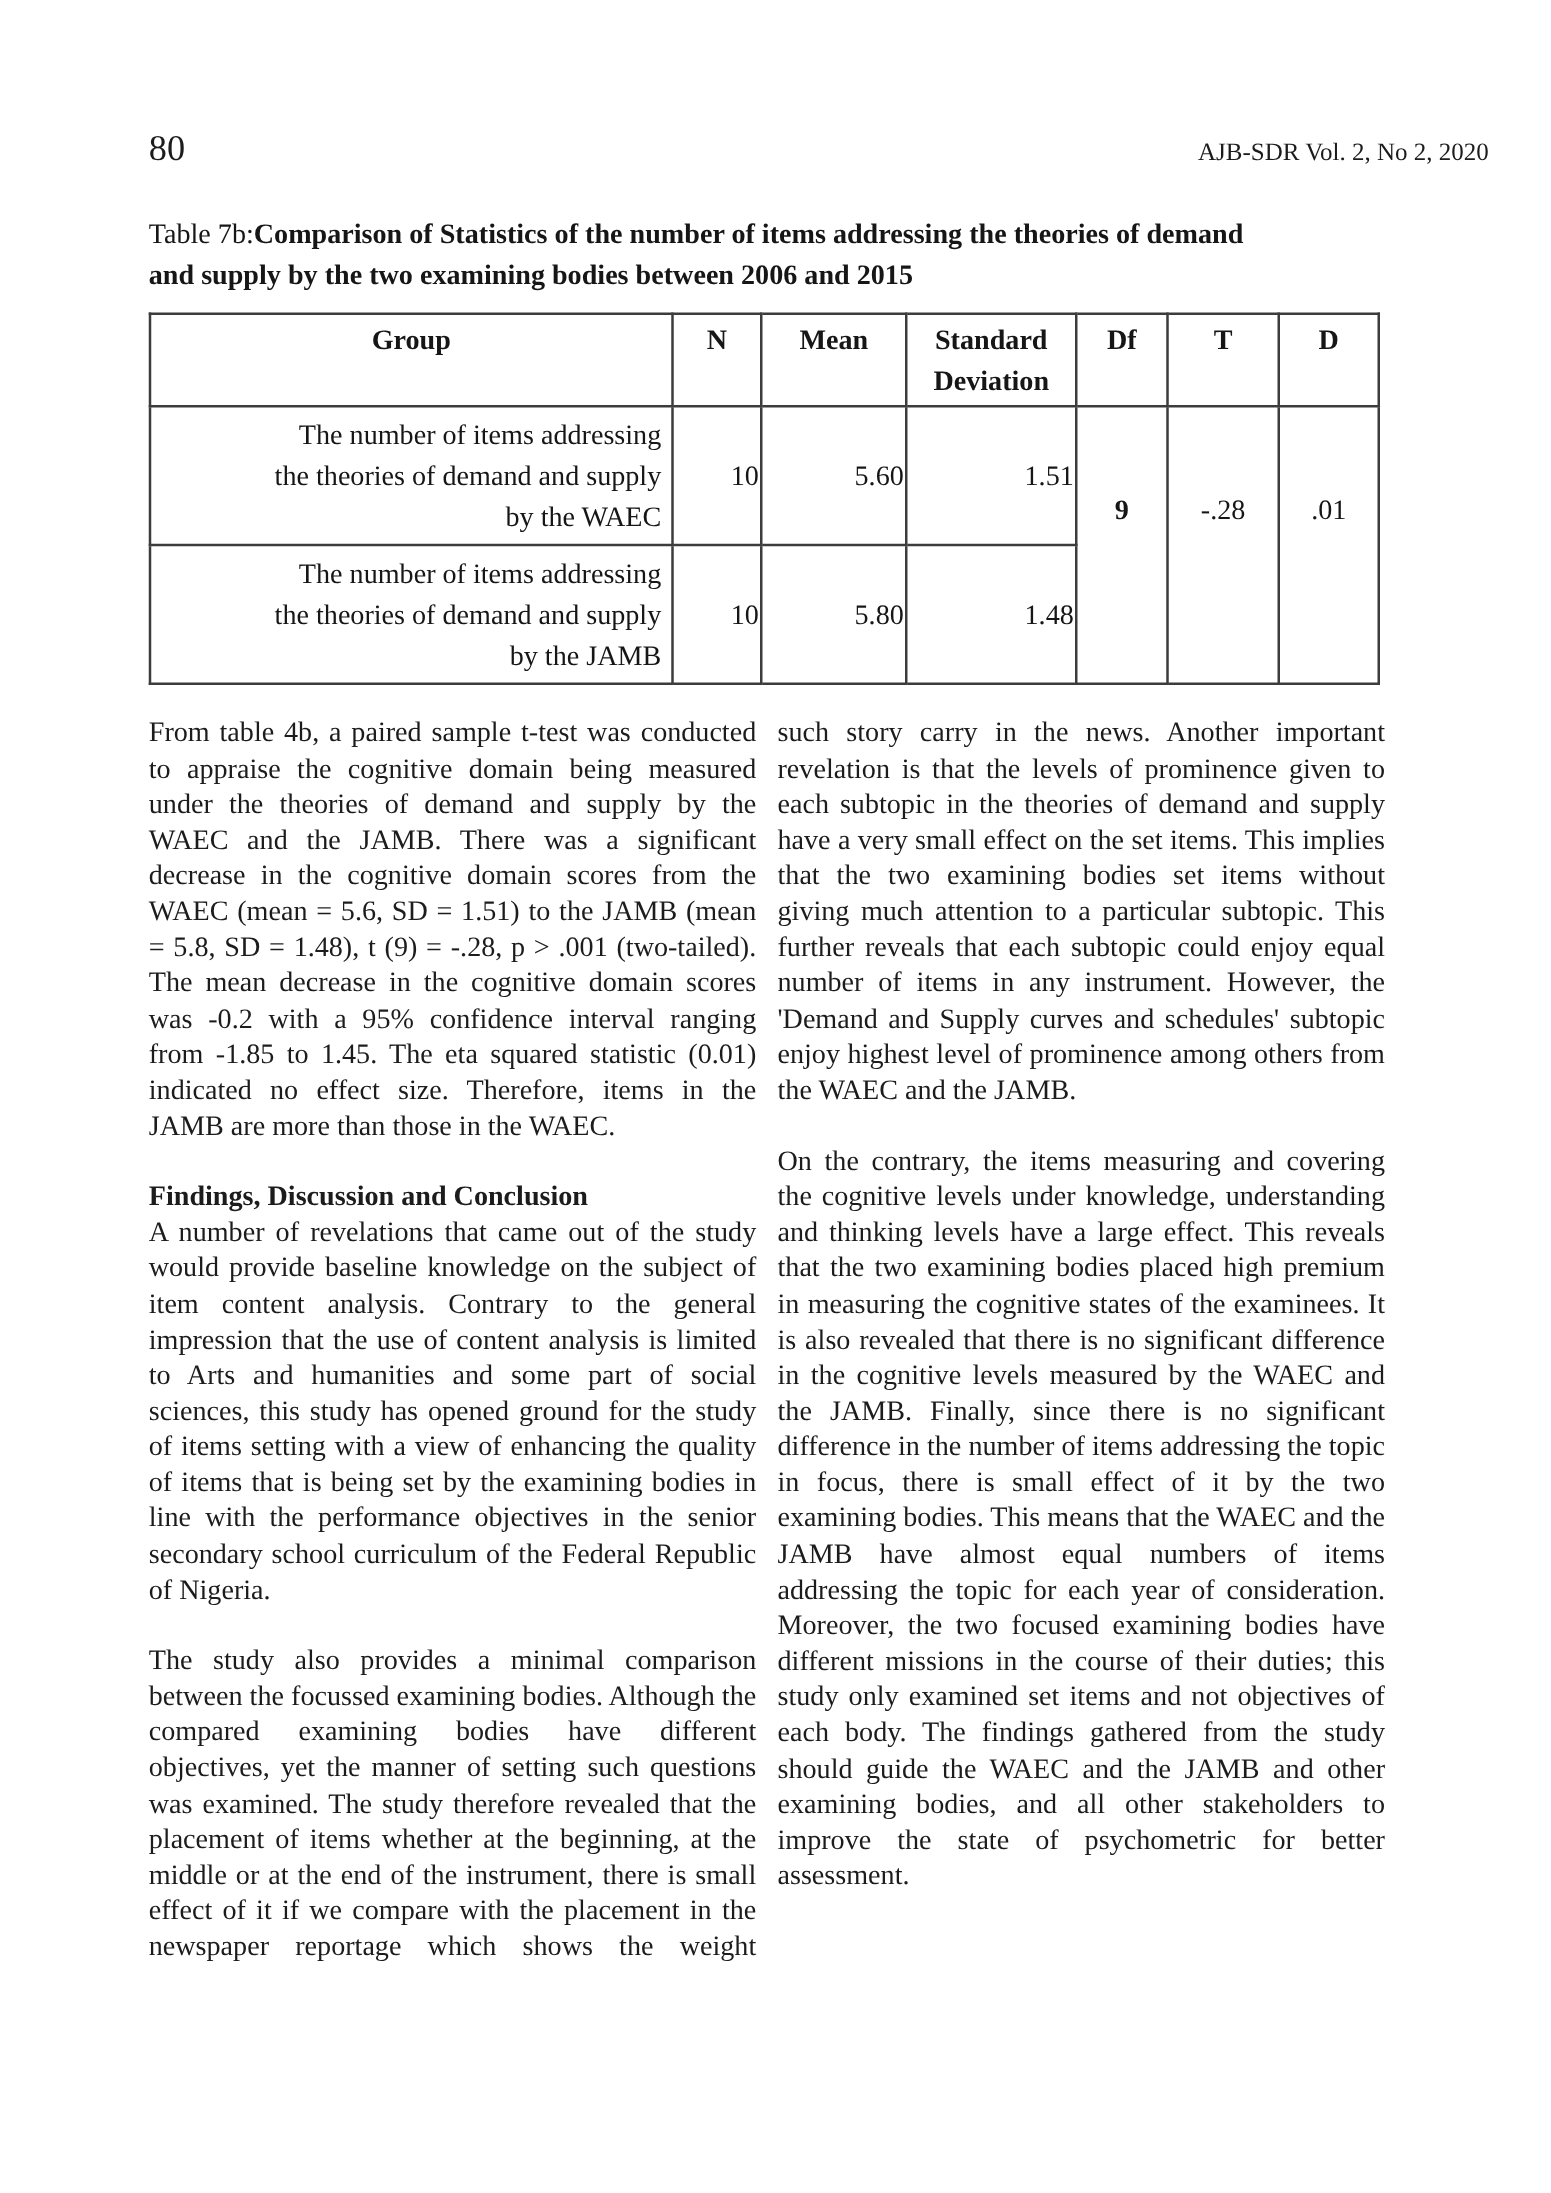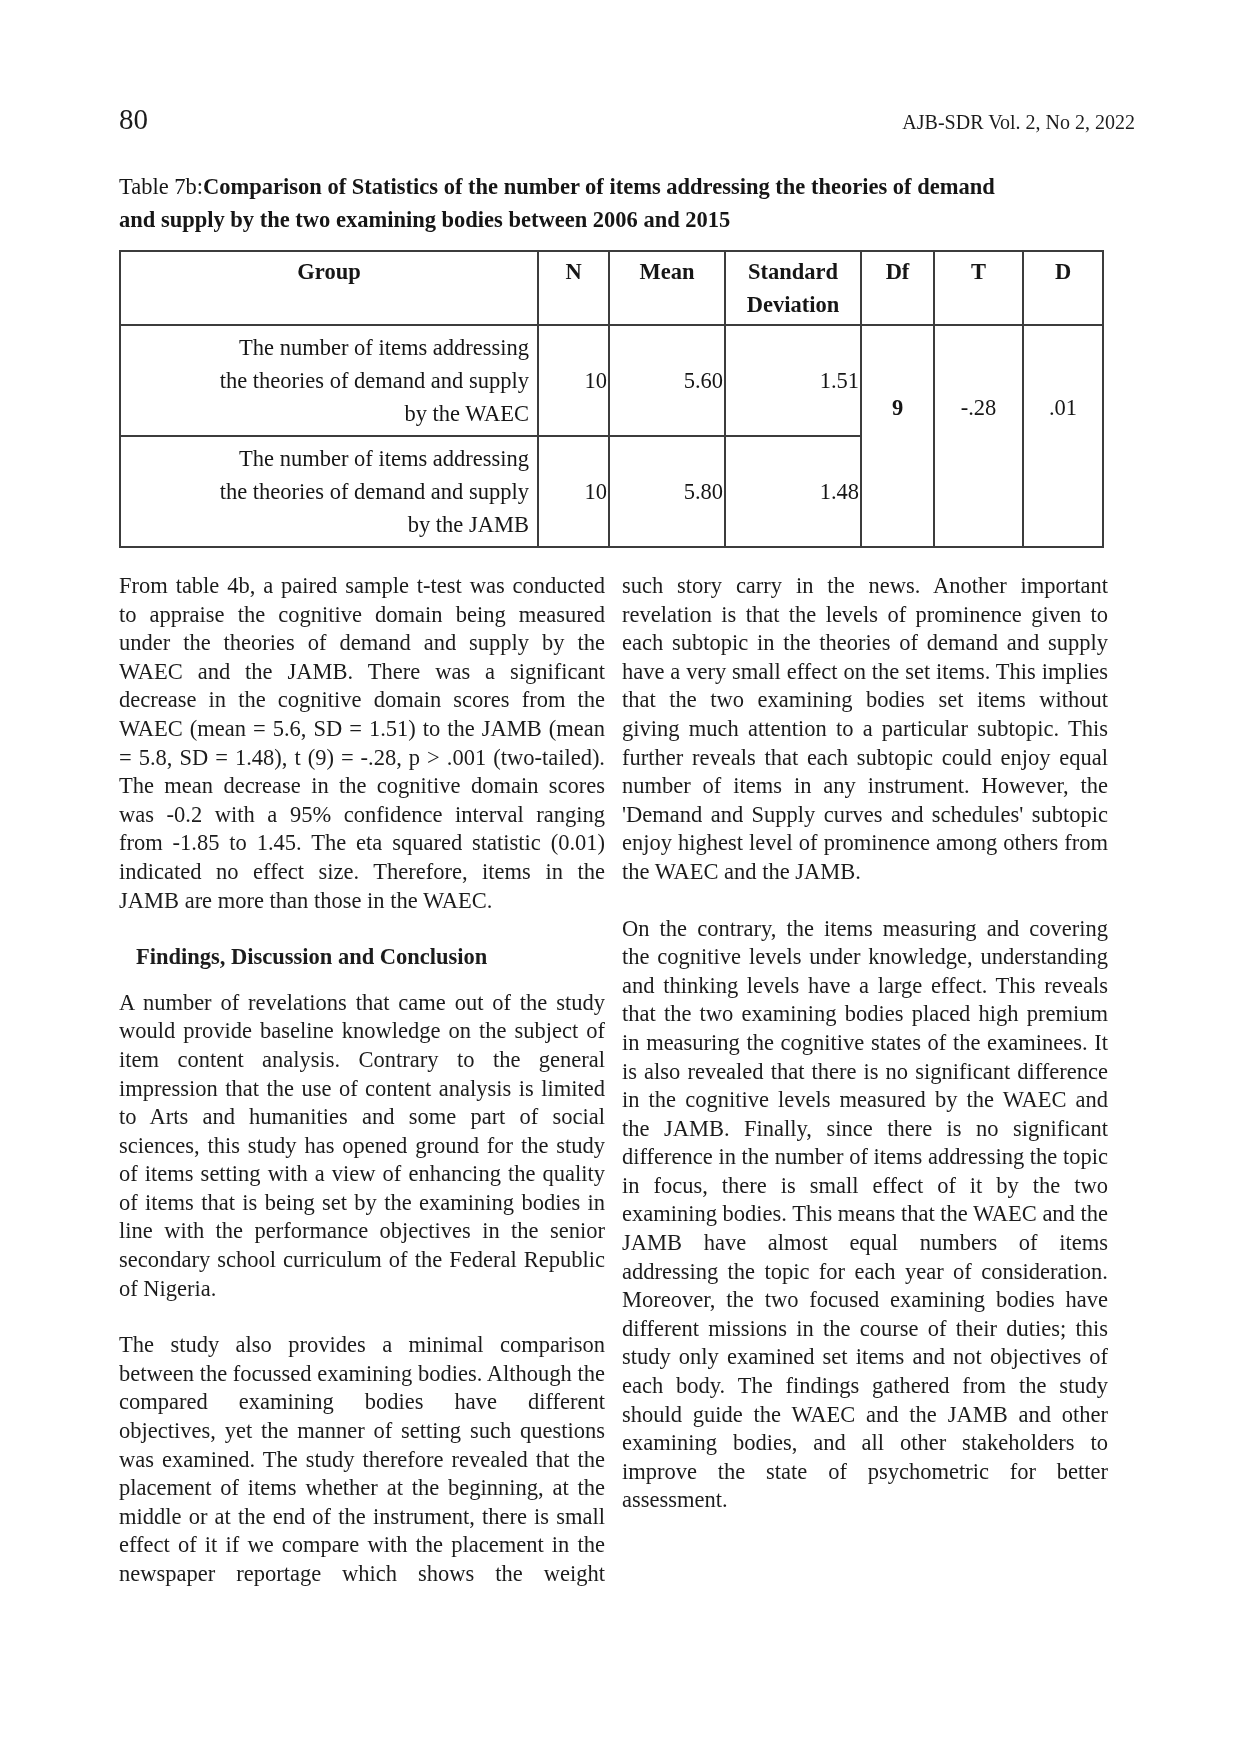--- a/index.html
+++ b/index.html
@@ -3,21 +3,21 @@
 <meta charset="utf-8">
 <style>
   * { box-sizing: border-box; }
   html, body { margin: 0; padding: 0; background: #ffffff; }
   .page {
     width: 1241px;
     height: 1754px;
     background: #ffffff;
     color: #1c1c1c;
     font-family: "Liberation Serif", "DejaVu Serif", serif;
-    padding: 104px 106px 0 119px;
+    padding: 104px 50px 0 119px;
     overflow: hidden;
     position: relative;
   }
   .page-header {
     display: flex;
     justify-content: space-between;
     align-items: baseline;
   }
   .page-number { font-size: 29px; line-height: 30px; }
   .journal-ref { font-size: 20px; line-height: 24px; }
@@ -63,32 +63,32 @@
     display: flex;
     gap: 17px;
     margin-top: 24px;
     font-size: 22.5px;
     line-height: 28.6px;
     text-align: justify;
     color: #1c1c1c;
   }
   .col { width: 486px; }
   .col p { margin: 0 0 28px 0; }
-  .col p.heading { font-weight: bold; margin: 17px; text-align: left; }
+  .col p.heading { font-weight: bold; margin: 0; text-align: left; }
   .col p.cont { margin-bottom: 0; text-align-last: justify; }
   .col p.last { margin-bottom: 4px; }
 </style>
 </head>
 <body>
 
 <div class="page">
 
   <div class="page-header">
     <span class="page-number">80</span>
-    <span class="journal-ref">AJB-SDR Vol. 2, No 2, 2022</span>
+    <span class="journal-ref">AJB-SDR Vol. 2, No 2, 2020</span>
   </div>
 
   <div class="caption">
     <span class="cap-prefix">Table 7b:</span><span class="cap-bold">Comparison of Statistics of the number of items addressing the theories of demand
 and supply by the two examining bodies between 2006 and 2015</span>
   </div>
 
   <table class="stats">
     <colgroup>
       <col style="width:418px">

